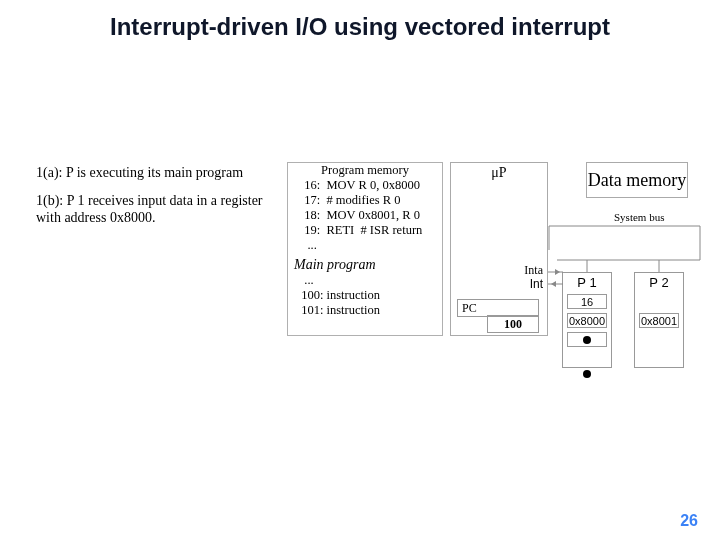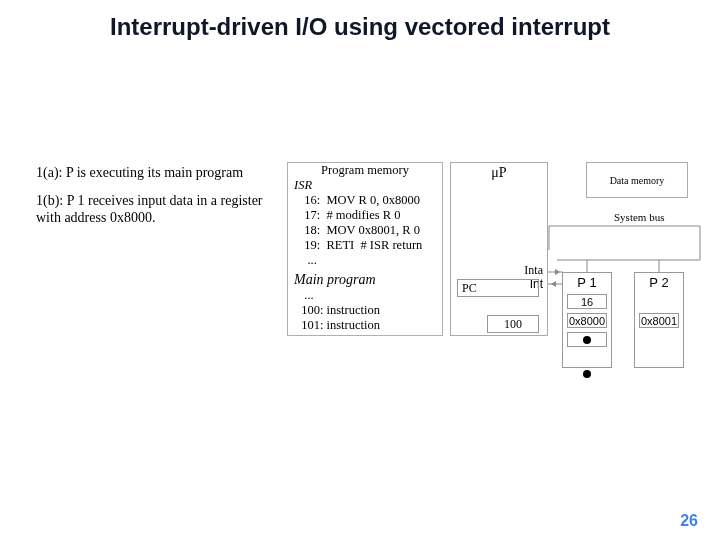--- a/index.html
+++ b/index.html
@@ -61,36 +61,36 @@
   }
   .mup .inta {
     position: absolute; right: 4px; top: 100px;
     font-family: 'Times New Roman', Times, serif; font-size: 12px;
   }
   .mup .intp {
     position: absolute; right: 4px; top: 114px;
     font-family: Liberation Sans, sans-serif; font-size: 12px;
   }
   .mup .pcbox {
-    position: absolute; left: 6px; top: 116px; width: 82px; height: 18px;
+    position: absolute; left: 6px; top: 136px; width: 82px; height: 18px;
     border: 1px solid #999;
     font-family: 'Times New Roman', Times, serif; font-size: 12px;
     display: flex; align-items: center;
   }
   .mup .pcbox .pclbl { padding: 0 4px; }
   .mup .valbox {
     position: absolute; left: 36px; top: 152px; width: 52px; height: 18px;
     border: 1px solid #999;
     font-family: 'Times New Roman', Times, serif; font-size: 12px;
-    display: flex; align-items: center; justify-content: center;
+    display: flex; align-items: center; justify-content: center; font-weight: bold;
   }
   .datamem {
     position: absolute; left: 586px; top: 162px; width: 102px; height: 36px;
     border: 1px solid #aaa;
-    font-family: 'Times New Roman', Times, serif; font-size: 10px;
+    font-family: 'Times New Roman', Times, serif; font-size: 18px;
     display: flex; align-items: center; justify-content: center;
   }
   .sysbus-label {
     position: absolute; left: 614px; top: 211px;
     font-family: 'Times New Roman', Times, serif; font-size: 11px;
   }
   .periph {
     position: absolute; width: 50px; height: 96px;
     border: 1px solid #999;
     font-family: Liberation Sans, sans-serif; font-size: 13px;
@@ -119,21 +119,20 @@
 
 <div class="title">Interrupt-driven I/O using vectored interrupt</div>
 
 <div class="step-text">
   <p>1(a): P is executing its main program</p>
   <p>1(b): P 1 receives input data in a register with address 0x8000.</p>
 </div>
 
 <div class="progmem">
   <p class="hdr">Program memory</p>
-  <p class="isr">ISR</p>
   <p class="inst">  16:  MOV R 0, 0x8000</p>
   <p class="inst">  17:  # modifies R 0</p>
   <p class="inst">  18:  MOV 0x8001, R 0</p>
   <p class="inst">  19:  RETI  # ISR return</p>
   <p class="inst">   ...</p>
   <p class="mp">Main program</p>
   <p class="inst">  ...</p>
   <p class="inst"> 100: instruction</p>
   <p class="inst"> 101: instruction</p>
 </div>

